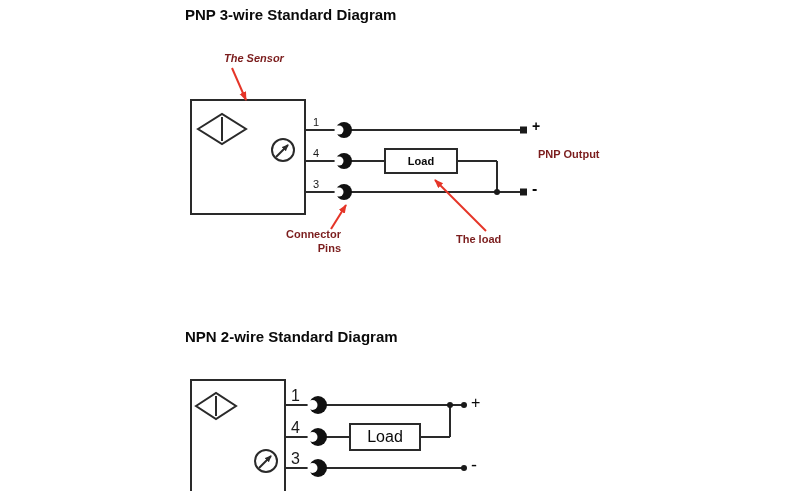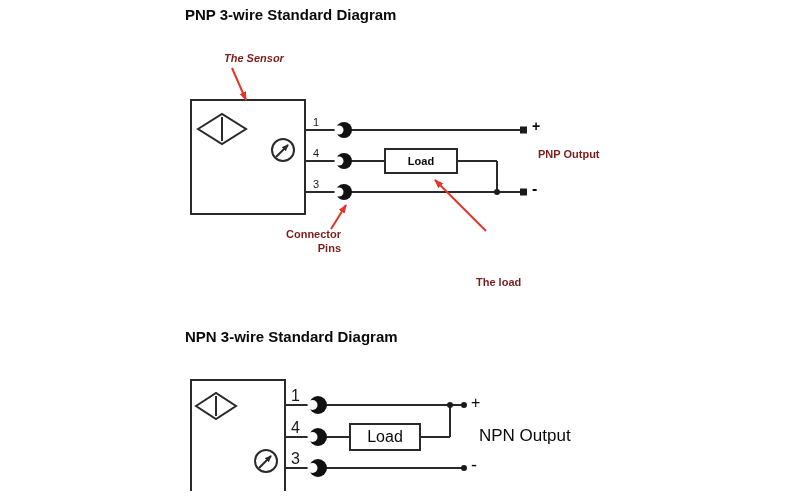--- a/index.html
+++ b/index.html
@@ -120,28 +120,27 @@
   <div class="abs terminal" style="left:532px; top:118px; font-size:14px;">+</div>
   <div class="abs terminal" style="left:532px; top:180px; font-size:16px;">-</div>
 
   <div class="abs load-text" style="left:385px; top:149px;">Load</div>
 
   <div class="abs output-label" style="left:538px; top:148px;">PNP Output</div>
 
   <div class="abs callout" style="left:286px; top:228px;text-align:right;">Connector
 Pins</div>
 
-  <div class="abs callout" style="left:476px; top:233px;margin-top:43px;">The load</div>
+  <div class="abs callout" style="left:456px; top:233px;">The load</div>
 
-  <div class="abs diagram-title" style="left:185px; top:328px;">NPN 3-wire Standard Diagram</div>
+  <div class="abs diagram-title" style="left:185px; top:328px;">NPN 2-wire Standard Diagram</div>
 
   <div class="abs pin-num-lg" style="left:291px; top:387px;">1</div>
   <div class="abs pin-num-lg" style="left:291px; top:419px;">4</div>
   <div class="abs pin-num-lg" style="left:291px; top:450px;">3</div>
 
   <div class="abs terminal" style="left:471px; top:394px; font-size:16px; font-weight:normal;">+</div>
   <div class="abs terminal" style="left:471px; top:455px; font-size:18px; font-weight:normal;">-</div>
 
   <div class="abs load-text-lg" style="left:350px; top:424px;">Load</div>
 
-  <div class="abs output-label-lg" style="left:479px; top:426px;">NPN Output</div>
 
 </div>
 
 </body></html>

